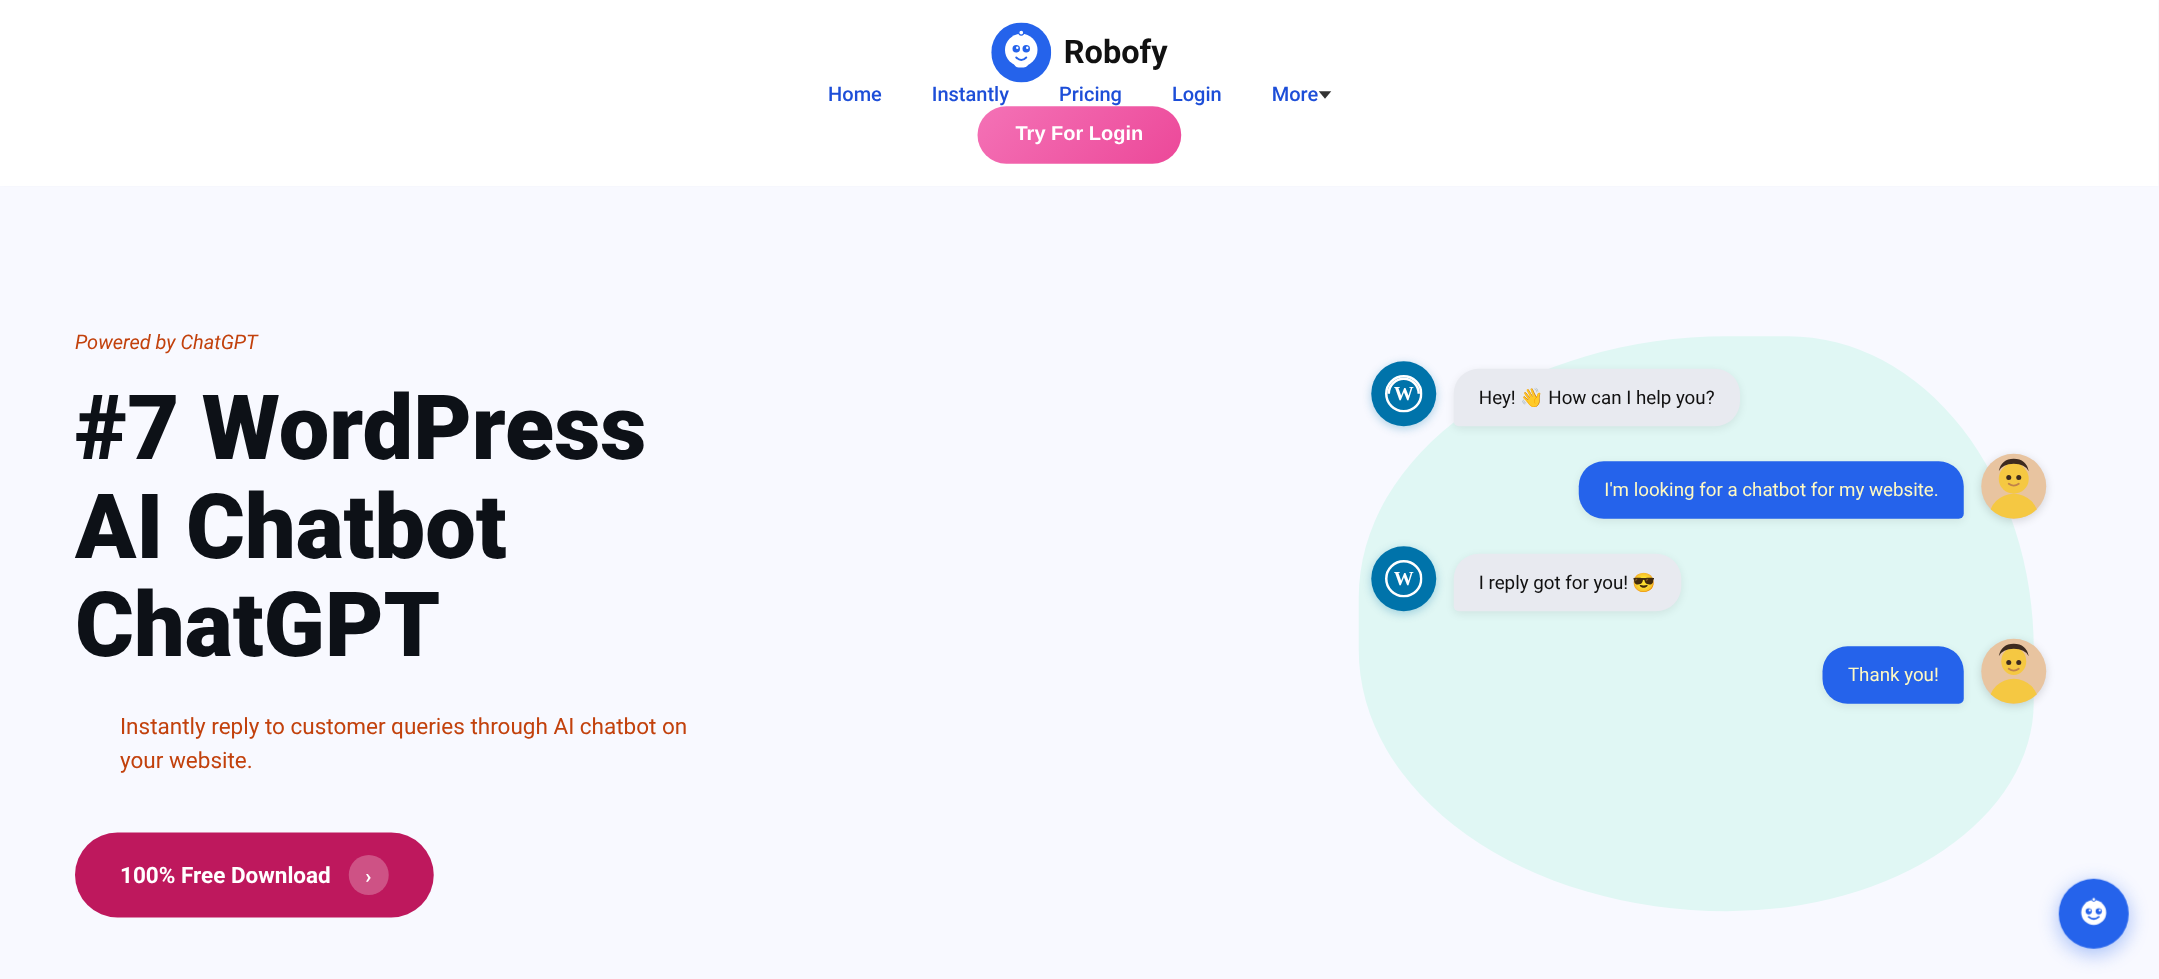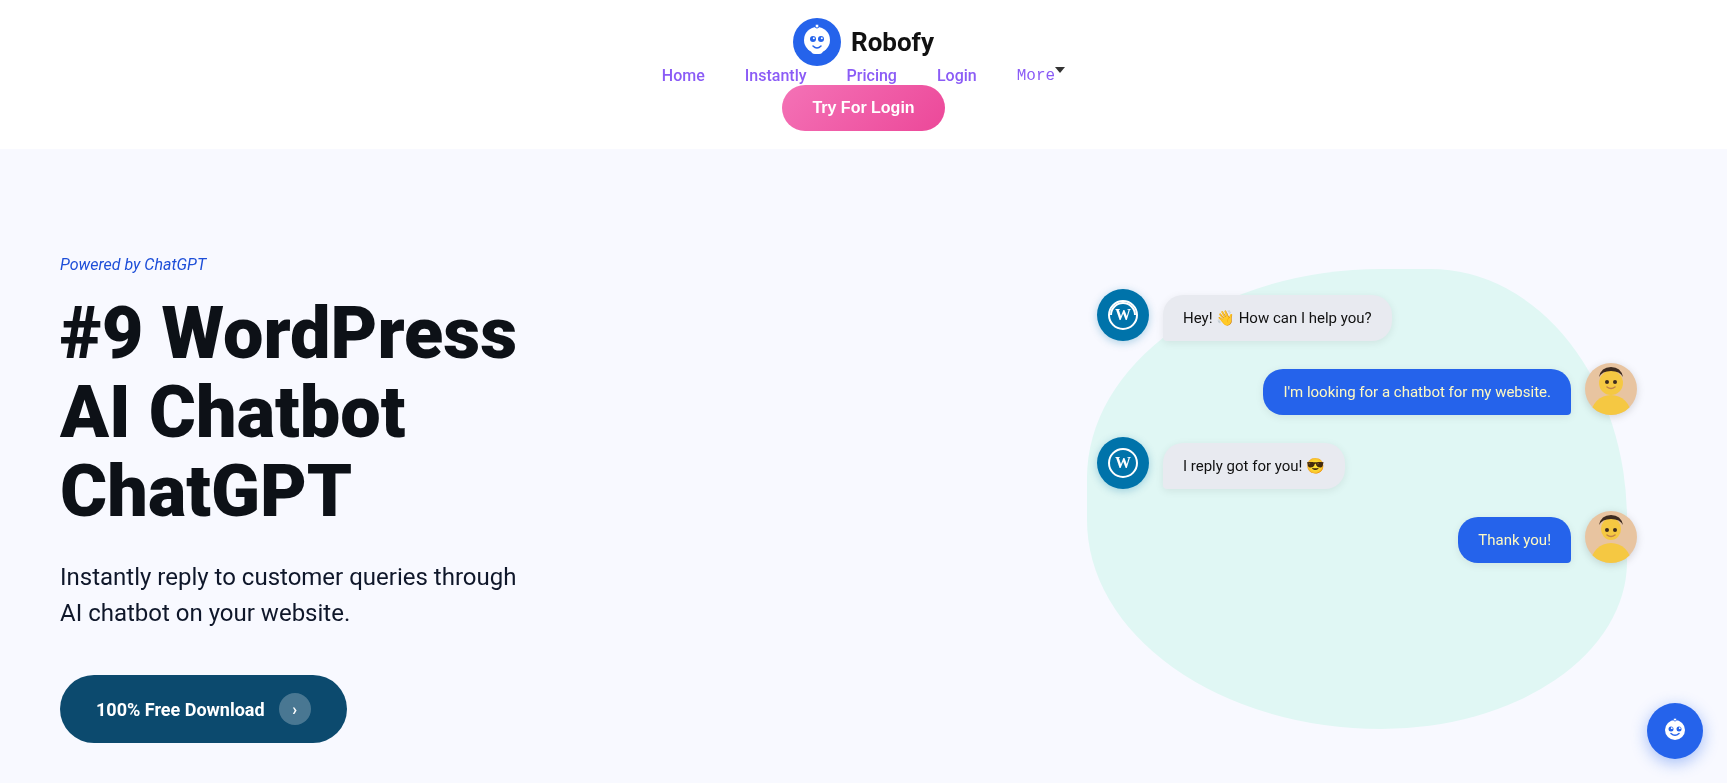--- a/index.html
+++ b/index.html
@@ -35,28 +35,28 @@
       color: #111;
     }
     .nav-links {
       display: flex;
       align-items: center;
       gap: 40px;
       list-style: none;
     }
     .nav-links li a {
       text-decoration: none;
-      color: #8b5cf6;
+      color: #1d4ed8;
       font-size: 16px;
       font-weight: 500;
     }
     .more-item {
       display: flex;
+      align-items: center;
       gap: 0;
-      font-family: Liberation Mono, monospace;
     }
     .chevron-down {
       display: inline-block;
       width: 10px;
       height: 6px;
       border-left: 5px solid transparent;
       border-right: 5px solid transparent;
       border-top: 6px solid #333;
     }
     .try-btn {
@@ -78,43 +78,44 @@
       justify-content: space-between;
       padding: 60px 60px 40px 60px;
       min-height: 680px;
       background: #f8f9ff;
     }
     .hero-left {
       max-width: 580px;
     }
     .powered-by {
       font-style: italic;
-      color: #1d4ed8;
+      color: #c2410c;
       font-size: 16px;
       margin-bottom: 20px;
     }
     .hero-title {
       font-size: 72px;
       font-weight: 900;
       color: #0d1117;
       line-height: 1.1;
       margin-bottom: 28px;
     }
     .hero-subtitle {
-      font-size: 24px;
-      color: #0f172a;
+      font-size: 18px;
+      color: #c2410c;
       line-height: 1.5;
       margin-bottom: 44px;
       max-width: 480px;
+      margin-left: 36px;
     }
     .download-btn {
       display: inline-flex;
       align-items: center;
       gap: 14px;
-      background: #0c4a6e;
+      background: #be185d;
       color: #fff;
       border: none;
       border-radius: 50px;
       padding: 18px 36px;
       font-size: 18px;
       font-weight: 700;
       cursor: pointer;
       text-decoration: none;
     }
     .arrow-circle {
@@ -269,21 +270,21 @@
     </li>
   </ul>
 
   <button class="try-btn">Try For Login</button>
 </nav>
 
 <section class="hero">
   <div class="hero-left">
     <p class="powered-by">Powered by ChatGPT</p>
     <h1 class="hero-title">
-      <span>#9 WordPress</span><br>
+      <span>#7 WordPress</span><br>
       <span>AI Chatbot</span><br>
       <span>ChatGPT</span>
     </h1>
     <p class="hero-subtitle">Instantly reply to customer queries through AI chatbot on your website.</p>
     <a href="#" class="download-btn">
       <span>100% Free Download</span>
       <span class="arrow-circle">›</span>
     </a>
   </div>
 

